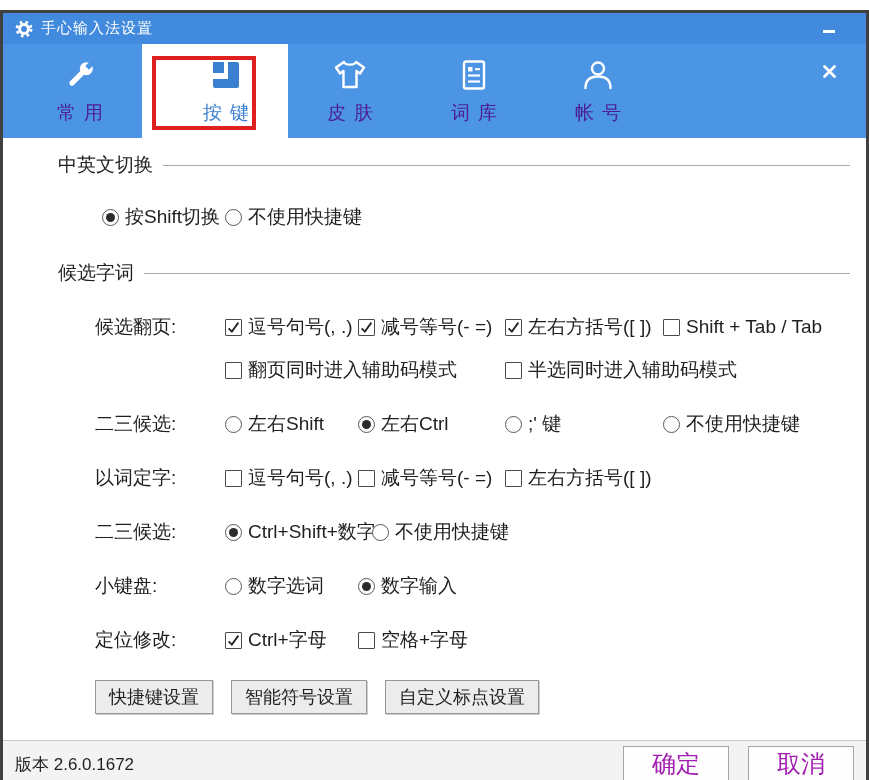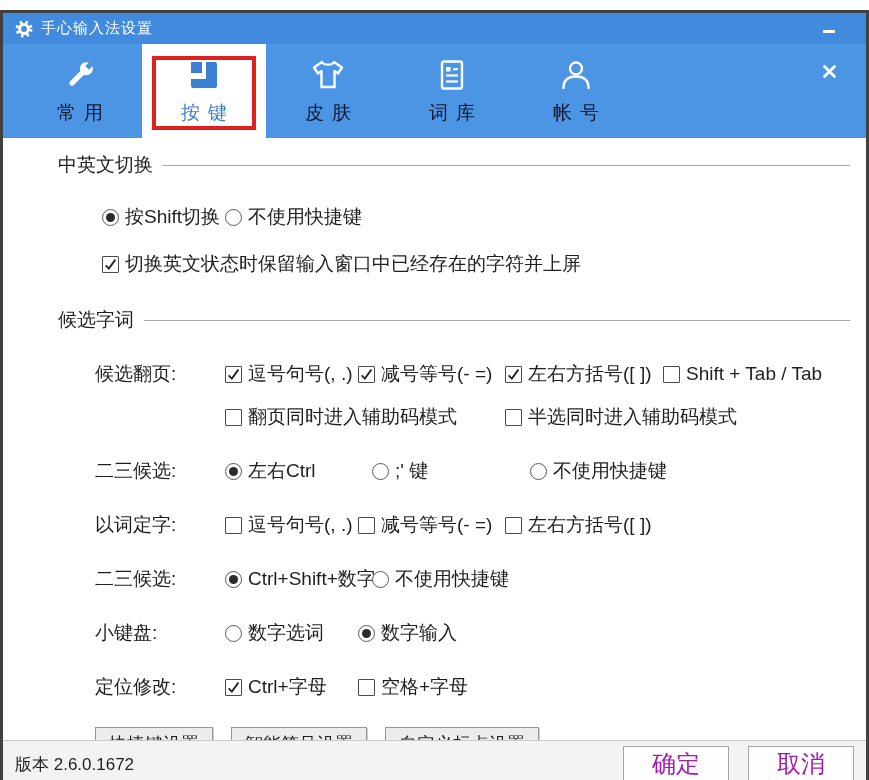--- a/index.html
+++ b/index.html
@@ -10,22 +10,22 @@
   }
   
   .titlebar{height:31px;background:#428add;display:flex;align-items:center;padding:0 12px;color:#fff;}
   .title-text{font-size:15px;margin-left:8px;letter-spacing:1px;}
   .titlebar-right{margin-left:auto;display:flex;gap:26px;flex-direction:column;}
   .menu-btn{font-size:15px;letter-spacing:1px;cursor:pointer;}
   .win-btn{display:flex;align-items:center;justify-content:center;cursor:pointer;}
   
   .tabbar{height:94px;background:#4c95e5;display:flex;padding-left:15px;}
   .tab{width:124px;height:94px;display:flex;flex-direction:column;align-items:center;
-       justify-content:center;gap:7px;color:#0f172a;cursor:pointer;}
-  .tab.selected{background:#ffffff;color:#3b7fd0;}
+       justify-content:center;gap:7px;color:#4c1d95;cursor:pointer;}
+  .tab.selected{background:#ffffff;color:#3b7fd0;padding-left:22px;}
   .tab-label{font-size:19px;letter-spacing:8px;margin-right:-8px;white-space:nowrap;}
   .tab-icon{width:36px;height:36px;}
   
   .annotation{position:absolute;left:149px;top:43px;width:96px;height:66px;
               border:4px solid #e01f1f;pointer-events:none;z-index:5;}
   
   .content{padding-top:14px;font-size:19px;}
   .section-head{display:flex;align-items:center;margin:0 16px 0 55px;}
   .section-title{white-space:nowrap;}
   .section-line{flex:1;height:1px;background:#a9a9a9;margin-left:10px;}
@@ -144,30 +144,20 @@
             <span class="dot"></span>
           </span>
         <span>按Shift切换</span>
       </span>
       <span class="opt">
         <span class="radio"></span>
         <span>不使用快捷键</span>
       </span>
     </div>
 
-    <div class="opt-row row-chk">
-      <span class="opt">
-        <span class="checkbox checked">
-          <svg width="13" height="13" viewBox="0 0 16 16">
-              <polyline points="2,9 6,13 14,2" fill="none" stroke="#222" stroke-width="2.2"></polyline>
-            </svg>
-        </span>
-        <span>切换英文状态时保留输入窗口中已经存在的字符并上屏</span>
-      </span>
-    </div>
 
     <div class="section-head sec2-head">
       <span class="section-title">候选字词</span>
       <span class="section-line"></span>
     </div>
 
     <div class="grid-row">
       <span class="field-label">候选翻页:</span>
       <span class="opt g1">
         <span class="checkbox checked">
@@ -212,20 +202,24 @@
       <span class="opt">
         <span class="checkbox">
           
         </span>
         <span>半选同时进入辅助码模式</span>
       </span>
     </div>
 
     <div class="grid-row">
       <span class="field-label">二三候选:</span>
+      <span class="opt g1">
+        <span class="radio"></span>
+        <span>左右Shift</span>
+      </span>
       <span class="opt g2">
         <span class="radio checked">
             <span class="dot"></span>
           </span>
         <span>左右Ctrl</span>
       </span>
       <span class="opt g3">
         <span class="radio"></span>
         <span>;' 键</span>
       </span>

